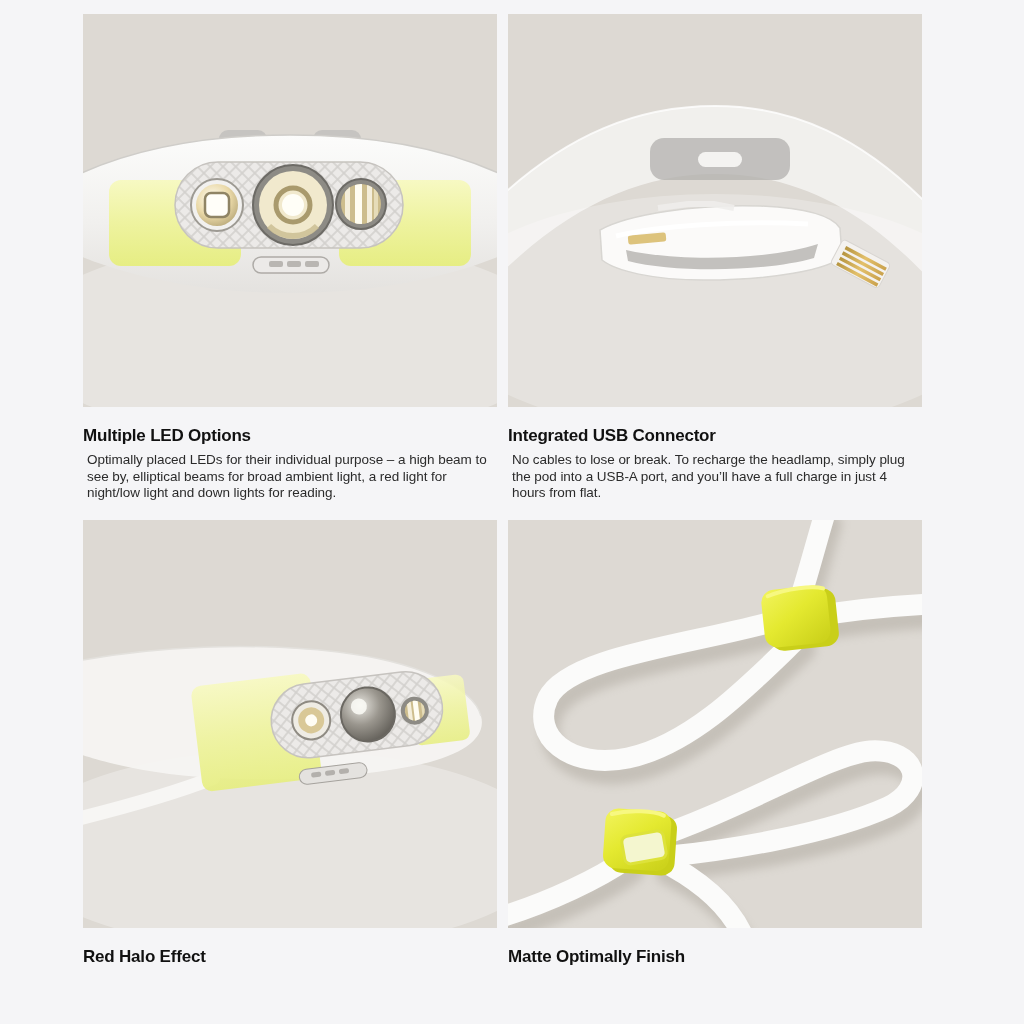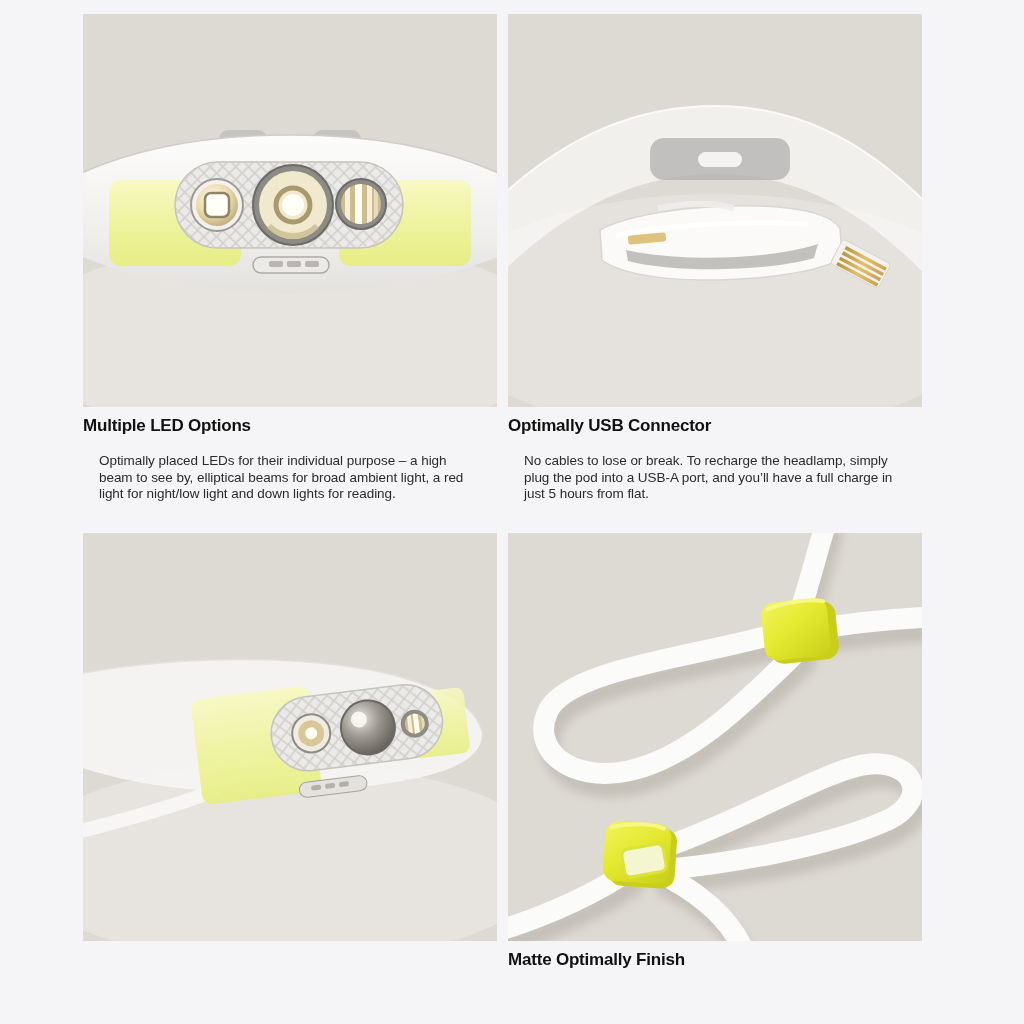--- a/index.html
+++ b/index.html
@@ -13,26 +13,26 @@
   .grid{
     position:absolute;left:83px;top:14px;width:839px;
     display:grid;grid-template-columns:414px 414px;
     column-gap:11px;row-gap:14px;
   }
   .card{width:414px;}
   figure.media{margin:0;background:#ddd9d3;overflow:hidden;line-height:0;}
   .media.r1{height:393px;}
   .media.r2{height:408px;}
   h3.title{
-    margin:8px 0 5px 0;
+    margin:18px 0 5px 0;
     font-size:17px;line-height:22px;font-weight:700;
     letter-spacing:-0.2px;color:#111;
   }
   p.desc{
-    margin:16px;
+    margin:4px;
     font-size:13.5px;line-height:16.5px;
     letter-spacing:-0.05px;color:#2b2b2b;
     max-width:414px;
   }
 </style>
 </head>
 <body style="background: rgb(245, 245, 247);">
 
 <main class="grid">
 
@@ -121,22 +121,22 @@
         <path d="M 150 194 l 30 -4 l 26 0 l 20 4" fill="none" stroke="#eeedeb" stroke-width="6" opacity="0.9"></path>
         <g transform="rotate(28 334 240)">
           <rect x="328" y="226" width="54" height="28" rx="4" fill="#f4f2ef" stroke="#d8d5d1"></rect>
           <rect x="334" y="231" width="46" height="3.5" fill="url(#b-gold)"></rect>
           <rect x="334" y="237" width="46" height="3.5" fill="url(#b-gold)"></rect>
           <rect x="334" y="243" width="46" height="3.5" fill="url(#b-gold)"></rect>
           <rect x="334" y="249" width="46" height="3.5" fill="url(#b-gold)"></rect>
         </g>
       </svg>
     </figure>
-    <h3 class="title">Optimally USB Connector</h3>
-    <p class="desc">No cables to lose or break. To recharge the headlamp, simply plug the pod into a USB-A port, and you’ll have a full charge in just 5 hours from flat.</p>
+    <h3 class="title">Integrated USB Connector</h3>
+    <p class="desc">No cables to lose or break. To recharge the headlamp, simply plug the pod into a USB-A port, and you’ll have a full charge in just 4 hours from flat.</p>
   </section>
 
   <section class="card">
     <figure class="media r2">
       <svg width="414" height="408" viewBox="0 0 414 408">
         <defs>
           <linearGradient id="c-cob" x1="0" y1="0" x2="0" y2="1">
             <stop offset="0" stop-color="#f7f9c0"></stop>
               <stop offset="0.5" stop-color="#eef39b"></stop>
               <stop offset="1" stop-color="#e6ee7e"></stop>
@@ -179,20 +179,21 @@
           </g>
         </g>
         <g transform="rotate(-7 250 252)">
           <rect x="216" y="246" width="68" height="15" rx="7.5" fill="#e4e2df" stroke="#a5a29d"></rect>
           <rect x="228" y="250" width="10" height="5" rx="2" fill="#b3b0ac"></rect>
           <rect x="242" y="250" width="10" height="5" rx="2" fill="#b3b0ac"></rect>
           <rect x="256" y="250" width="10" height="5" rx="2" fill="#b3b0ac"></rect>
         </g>
       </svg>
     </figure>
+    <h3 class="title">Red Halo Effect</h3>
   </section>
 
   <section class="card">
     <figure class="media r2">
       <svg width="414" height="408" viewBox="0 0 414 408">
         <defs>
           <linearGradient id="d-yel" x1="0" y1="0" x2="0.8" y2="1">
             <stop offset="0" stop-color="#f2f45e"></stop>
               <stop offset="0.5" stop-color="#e4e930"></stop>
               <stop offset="1" stop-color="#cdd31c"></stop>

